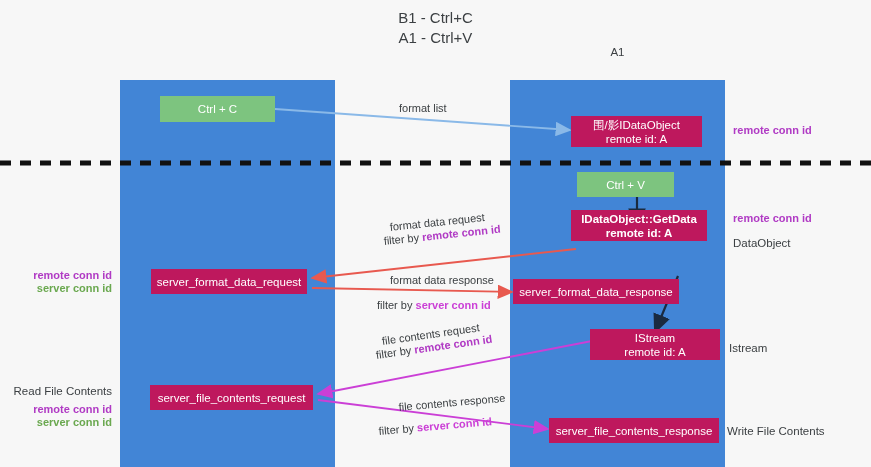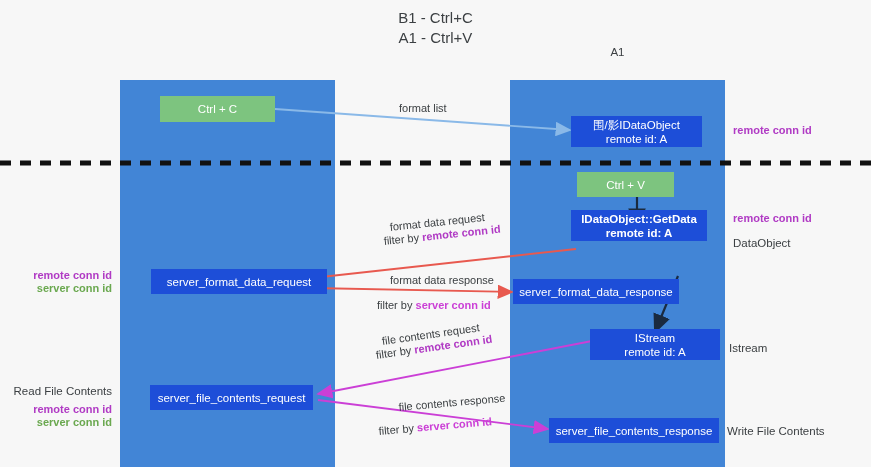--- a/index.html
+++ b/index.html
@@ -57,21 +57,21 @@
     display: flex;
     flex-direction: column;
     align-items: center;
     justify-content: center;
     color: #ffffff;
     font-size: 11.5px;
     line-height: 14px;
     text-align: center;
     padding: 2px 4px;
   }
-  .node.orange { background: #1d4ed8; }
+  .node.orange { background: #be185d; }
   .node.green  { background: #7dc47f; }
 
   .side-label {
     position: absolute;
     font-size: 11.5px;
     color: #3c4043;
     line-height: 14px;
     white-space: nowrap;
   }
   .side-label.right-align { text-align: right; }
@@ -160,21 +160,21 @@
 
   <div class="node green" style="left:577px; top:172px; width:97px; height:25px;">
     <span>Ctrl + V</span>
   </div>
 
   <div class="node orange" style="left:571px; top:210px; width:136px; height:31px;font-weight:bold;">
     <span>IDataObject::GetData</span>
     <span>remote id: A</span>
   </div>
 
-  <div class="node orange" style="left:151px; top:269px; width:176px; height:25px;">
+  <div class="node orange" style="left:151px; top:269px; width:156px; height:25px;">
     <span>server_format_data_request</span>
   </div>
 
   <div class="node orange" style="left:513px; top:279px; width:166px; height:25px;">
     <span>server_format_data_response</span>
   </div>
 
   <div class="node orange" style="left:590px; top:329px; width:130px; height:31px;">
     <span>IStream</span>
     <span>remote id: A</span>

